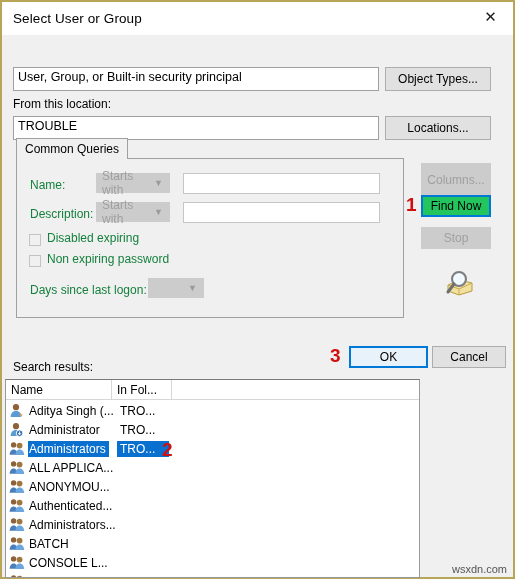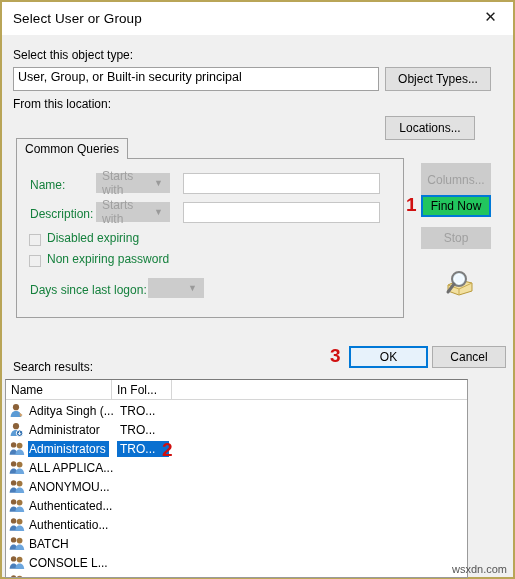--- a/index.html
+++ b/index.html
@@ -154,32 +154,34 @@
 
   <div class="titlebar">
     <span class="title-text">Select User or Group</span>
     <div class="close-btn">
       <span class="close-glyph">✕</span>
     </div>
   </div>
 
   <div class="body">
 
-    <div class="lbl" style="position:absolute;left:11px;top:13px;">Select this object type:</div>
 
     <div class="txtbox" style="left:11px;top:32px;width:366px;height:24px;position:absolute;">
       <span>User, Group, or Built-in security principal</span>
     </div>
 
     <div class="btn" style="position:absolute;left:383px;top:32px;width:106px;height:24px;">Object Types...</div>
 
     <div class="lbl" style="position:absolute;left:11px;top:62px;">From this location:</div>
 
-
-    <div class="btn" style="position:absolute;left:383px;top:81px;width:90px;height:24px;">Locations...</div>
+    <div class="txtbox" style="left:11px;top:81px;width:366px;height:24px;position:absolute;">
+      <span>TROUBLE</span>
+    </div>
+
+    <div class="btn" style="position:absolute;left:383px;top:81px;width:106px;height:24px;">Locations...</div>
 
     <div class="tab" style="left:14px;top:103px;height:21px;">Common Queries</div>
     <div style="position:absolute;left:15px;top:123px;width:104px;height:2px;background:#f0f0f0;z-index:4;"></div>
 
     <div class="tabpanel" style="left:14px;top:123px;width:388px;height:160px;">
 
       <div class="lbl-dim" style="position:absolute;left:13px;top:19px;">Name:</div>
       <div class="combo" style="left:79px;top:14px;width:74px;height:20px;">
         <span>Starts with</span>
         <span class="chev">▼</span>
@@ -225,21 +227,21 @@
         <circle cx="20" cy="10" r="4.6" fill="#eff8ff" stroke="#ffffff" stroke-width="1"></circle>
         <line x1="15" y1="15" x2="9" y2="23" stroke="#6e6e6e" stroke-width="3" stroke-linecap="round"></line>
       </svg>
     </div>
 
     <div class="btn" style="position:absolute;left:430px;top:311px;width:74px;height:22px;">Cancel</div>
     <div class="btn default" style="position:absolute;left:347px;top:311px;width:79px;height:22px;">OK</div>
 
     <div class="lbl" style="position:absolute;left:11px;top:325px;">Search results:</div>
 
-    <div class="listbox" style="left:3px;top:344px;width:463px;height:199px;">
+    <div class="listbox" style="left:3px;top:344px;width:415px;height:199px;">
 
       <div class="lv-header">
         <div class="lv-col" style="left:0;width:106px;">Name</div>
         <div class="lv-col" style="left:106px;width:60px;">In Fol...</div>
       </div>
 
       <div class="row" style="top:21px;">
         <span class="ricon">
             <svg width="16" height="15" viewBox="0 0 16 15">
               <circle cx="7" cy="4.2" r="3.1" fill="#8c6239"></circle>
@@ -318,21 +320,21 @@
 
       <div class="row" style="top:135px;">
         <span class="ricon">
             <svg width="16" height="15" viewBox="0 0 16 15">
               <circle cx="4.6" cy="3.9" r="2.7" fill="#8c6239"></circle>
               <path d="M0.6 13.8 C0.9 9.9 2.6 8.4 4.6 8.4 C6.6 8.4 8.3 9.9 8.6 13.8 Z" fill="#4a7ebb"></path>
               <circle cx="10.6" cy="4.6" r="2.9" fill="#a0763f"></circle>
               <path d="M6.3 14 C6.6 9.8 8.4 8.4 10.6 8.4 C12.8 8.4 14.9 9.8 15.2 14 Z" fill="#6ca6de"></path>
             </svg>
           </span>
-        <span class="rname">Authenticatio...</span>
+        <span class="rname">Administrators...</span>
         <span class="rfold"></span>
       </div>
 
       <div class="row" style="top:154px;">
         <span class="ricon">
             <svg width="16" height="15" viewBox="0 0 16 15">
               <circle cx="4.6" cy="3.9" r="2.7" fill="#8c6239"></circle>
               <path d="M0.6 13.8 C0.9 9.9 2.6 8.4 4.6 8.4 C6.6 8.4 8.3 9.9 8.6 13.8 Z" fill="#4a7ebb"></path>
               <circle cx="10.6" cy="4.6" r="2.9" fill="#a0763f"></circle>
               <path d="M6.3 14 C6.6 9.8 8.4 8.4 10.6 8.4 C12.8 8.4 14.9 9.8 15.2 14 Z" fill="#6ca6de"></path>

